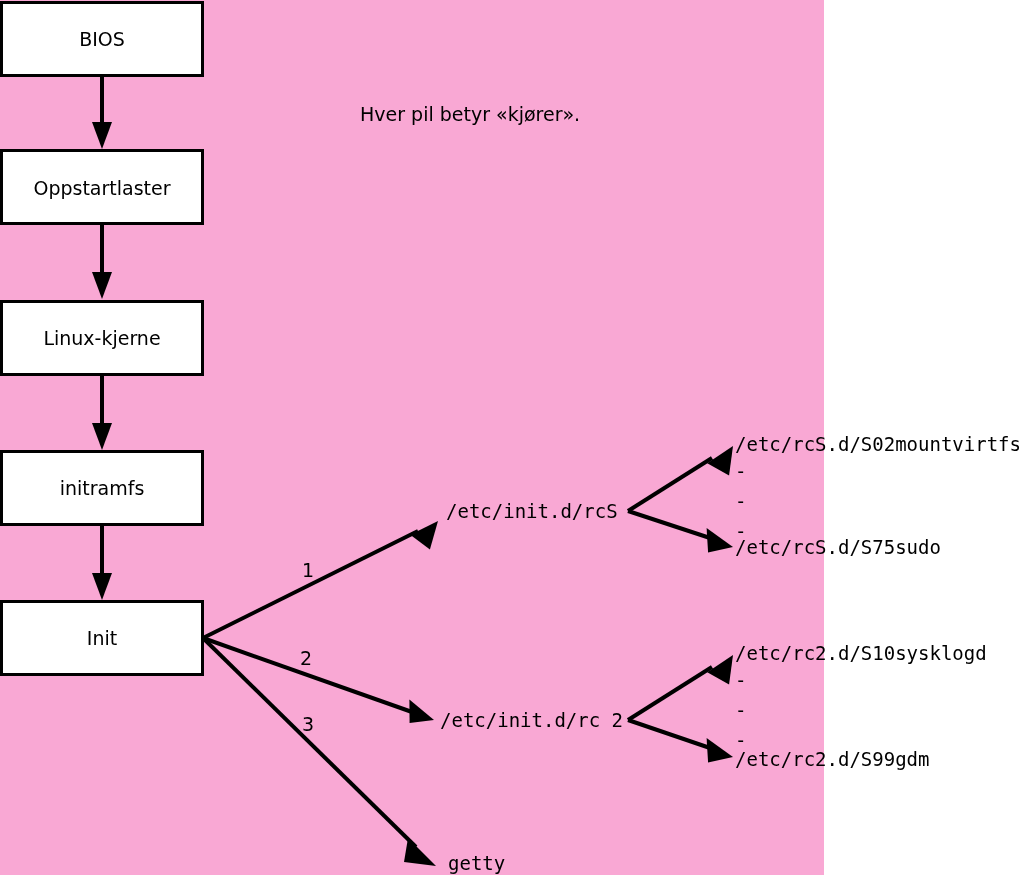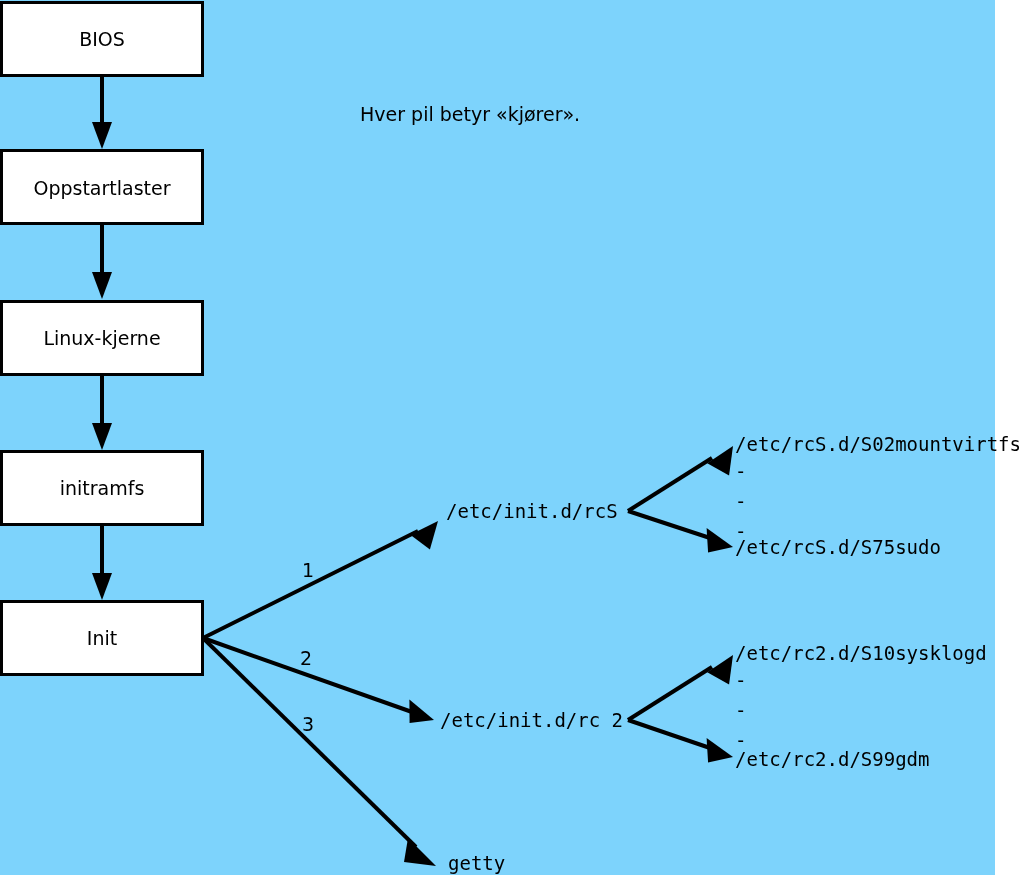--- a/index.html
+++ b/index.html
@@ -9,23 +9,23 @@
     background: #ffffff;
   }
   body {
     width: 1024px;
     height: 875px;
     overflow: hidden;
     font-family: "DejaVu Sans", "Liberation Sans", sans-serif;
   }
   #diagram-root {
     position: relative;
-    width: 995px;
+    width: 824px;
     height: 875px;
-    background: #7dd3fc;
+    background: #f9a8d4;
   }
   #diagram-svg {
     position: absolute;
     left: 0;
     top: 0;
     width: 1024px;
     height: 875px;
     display: block;
   }
   .box-label {

